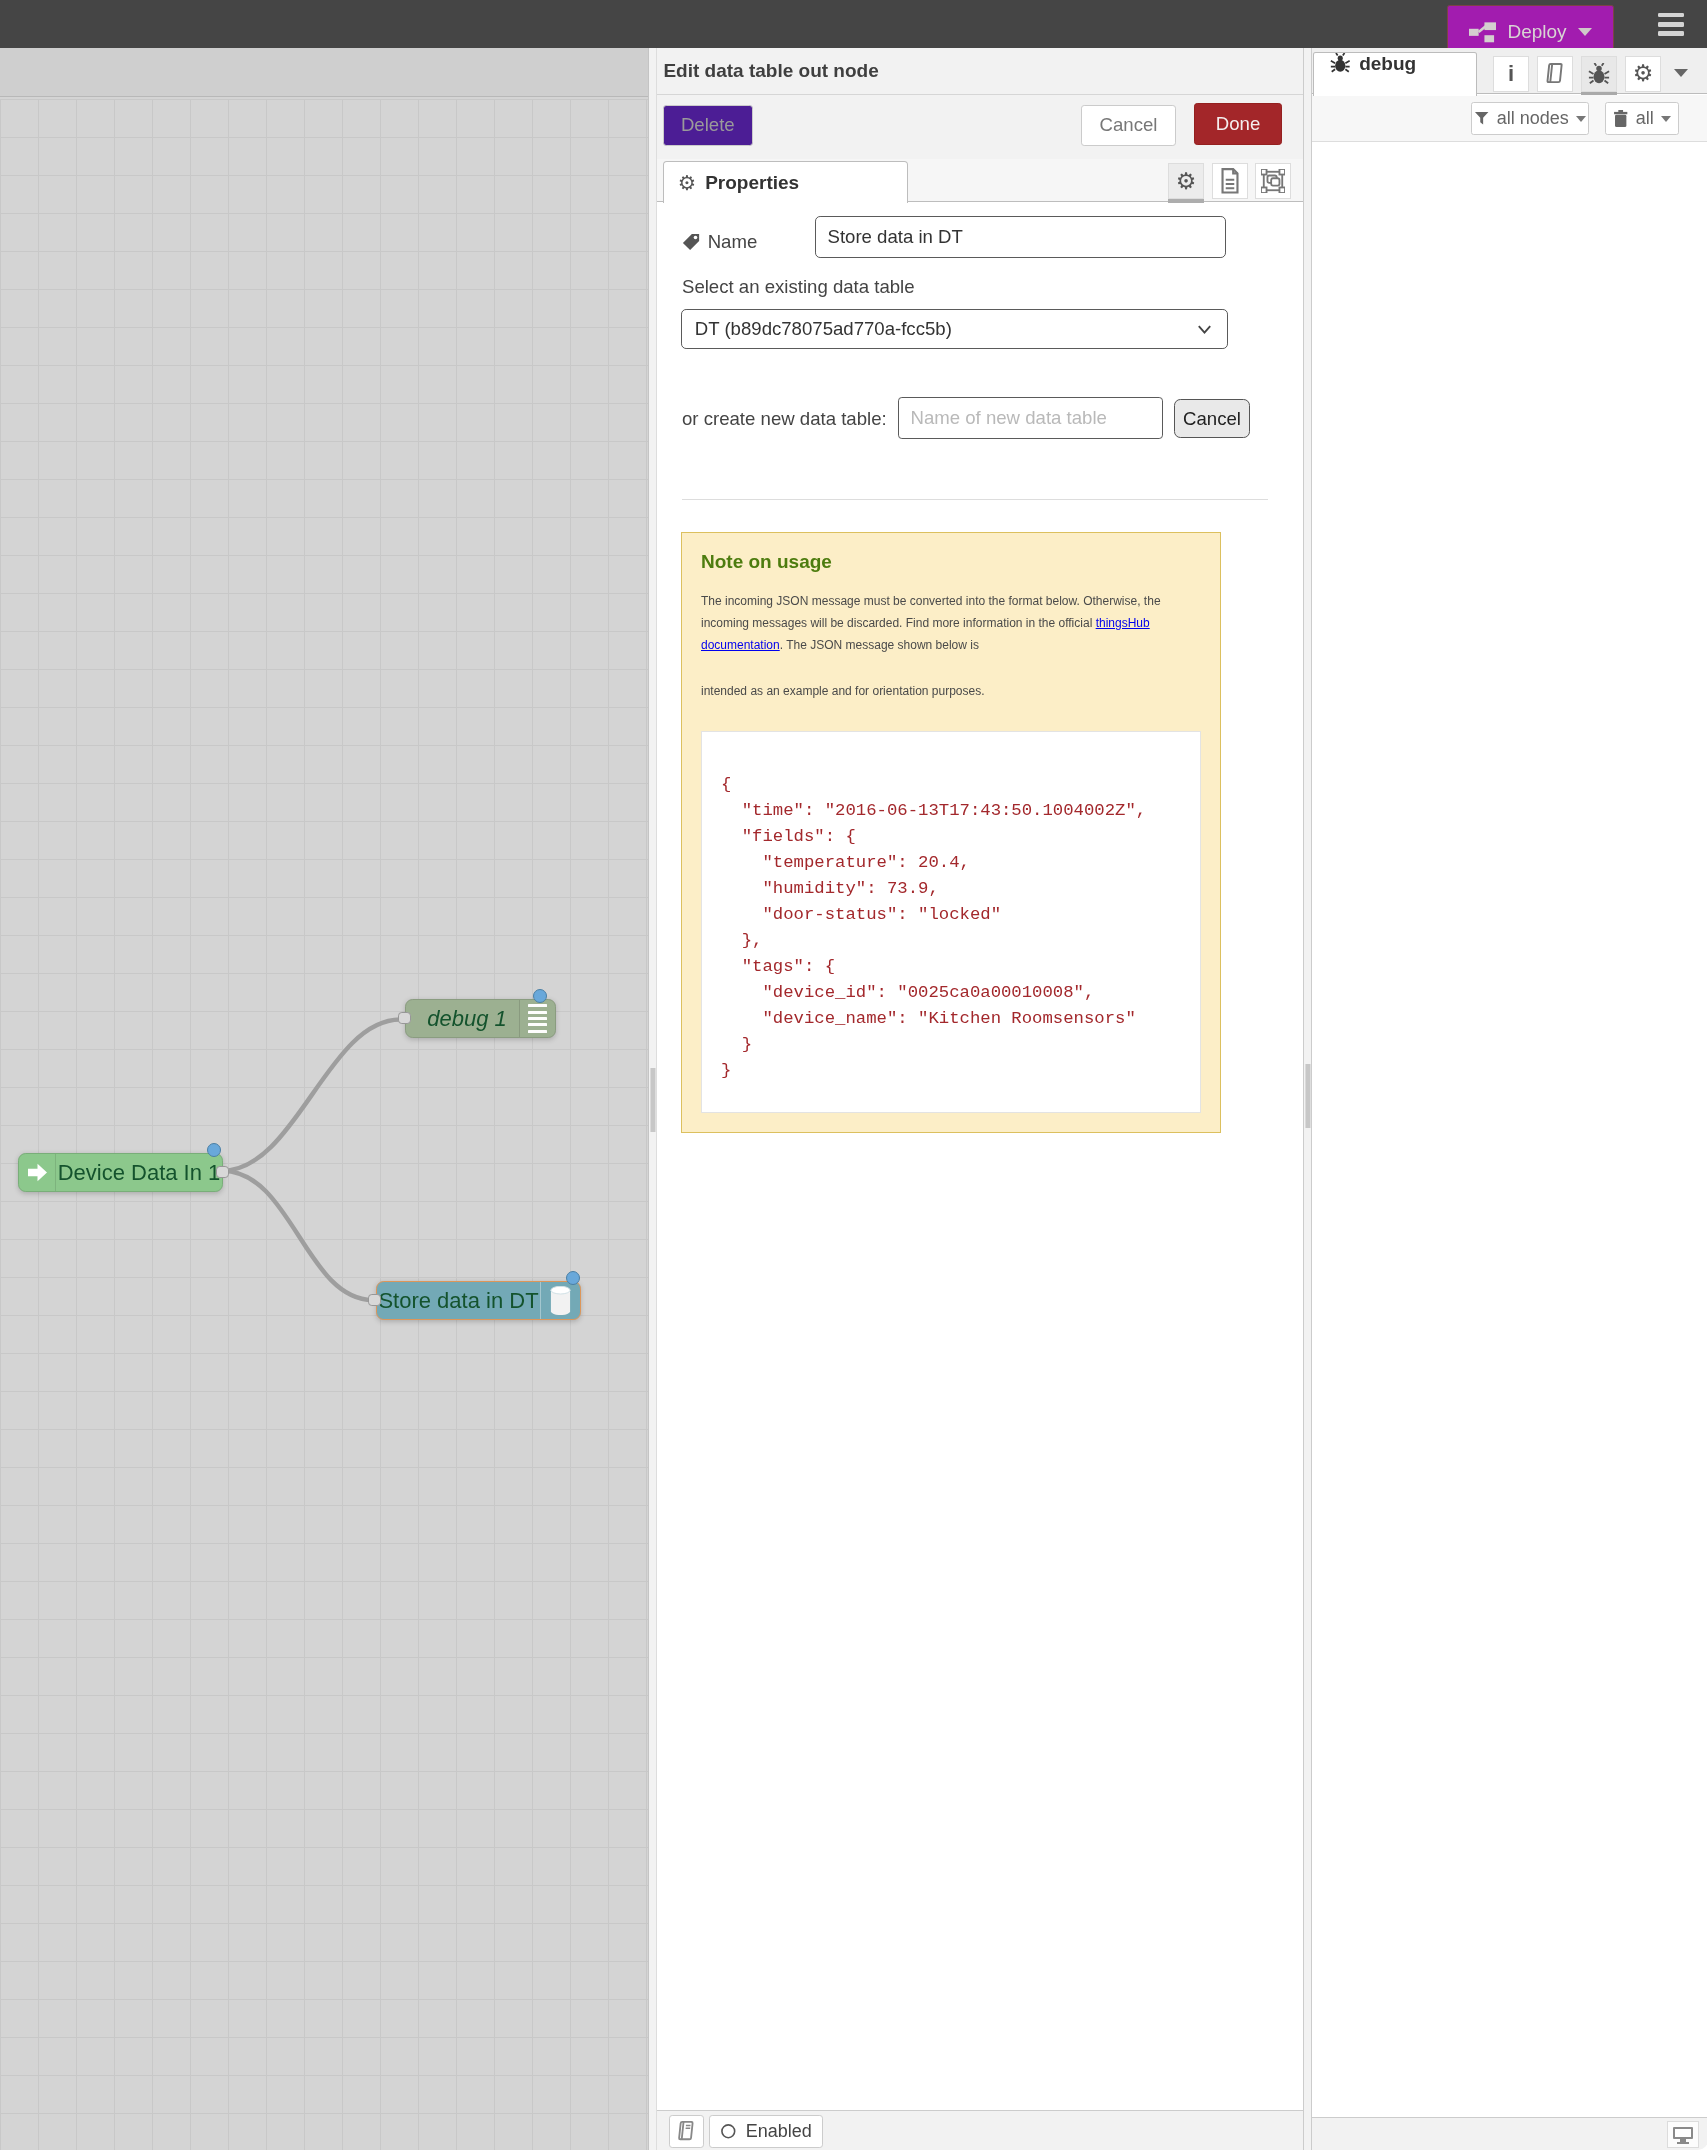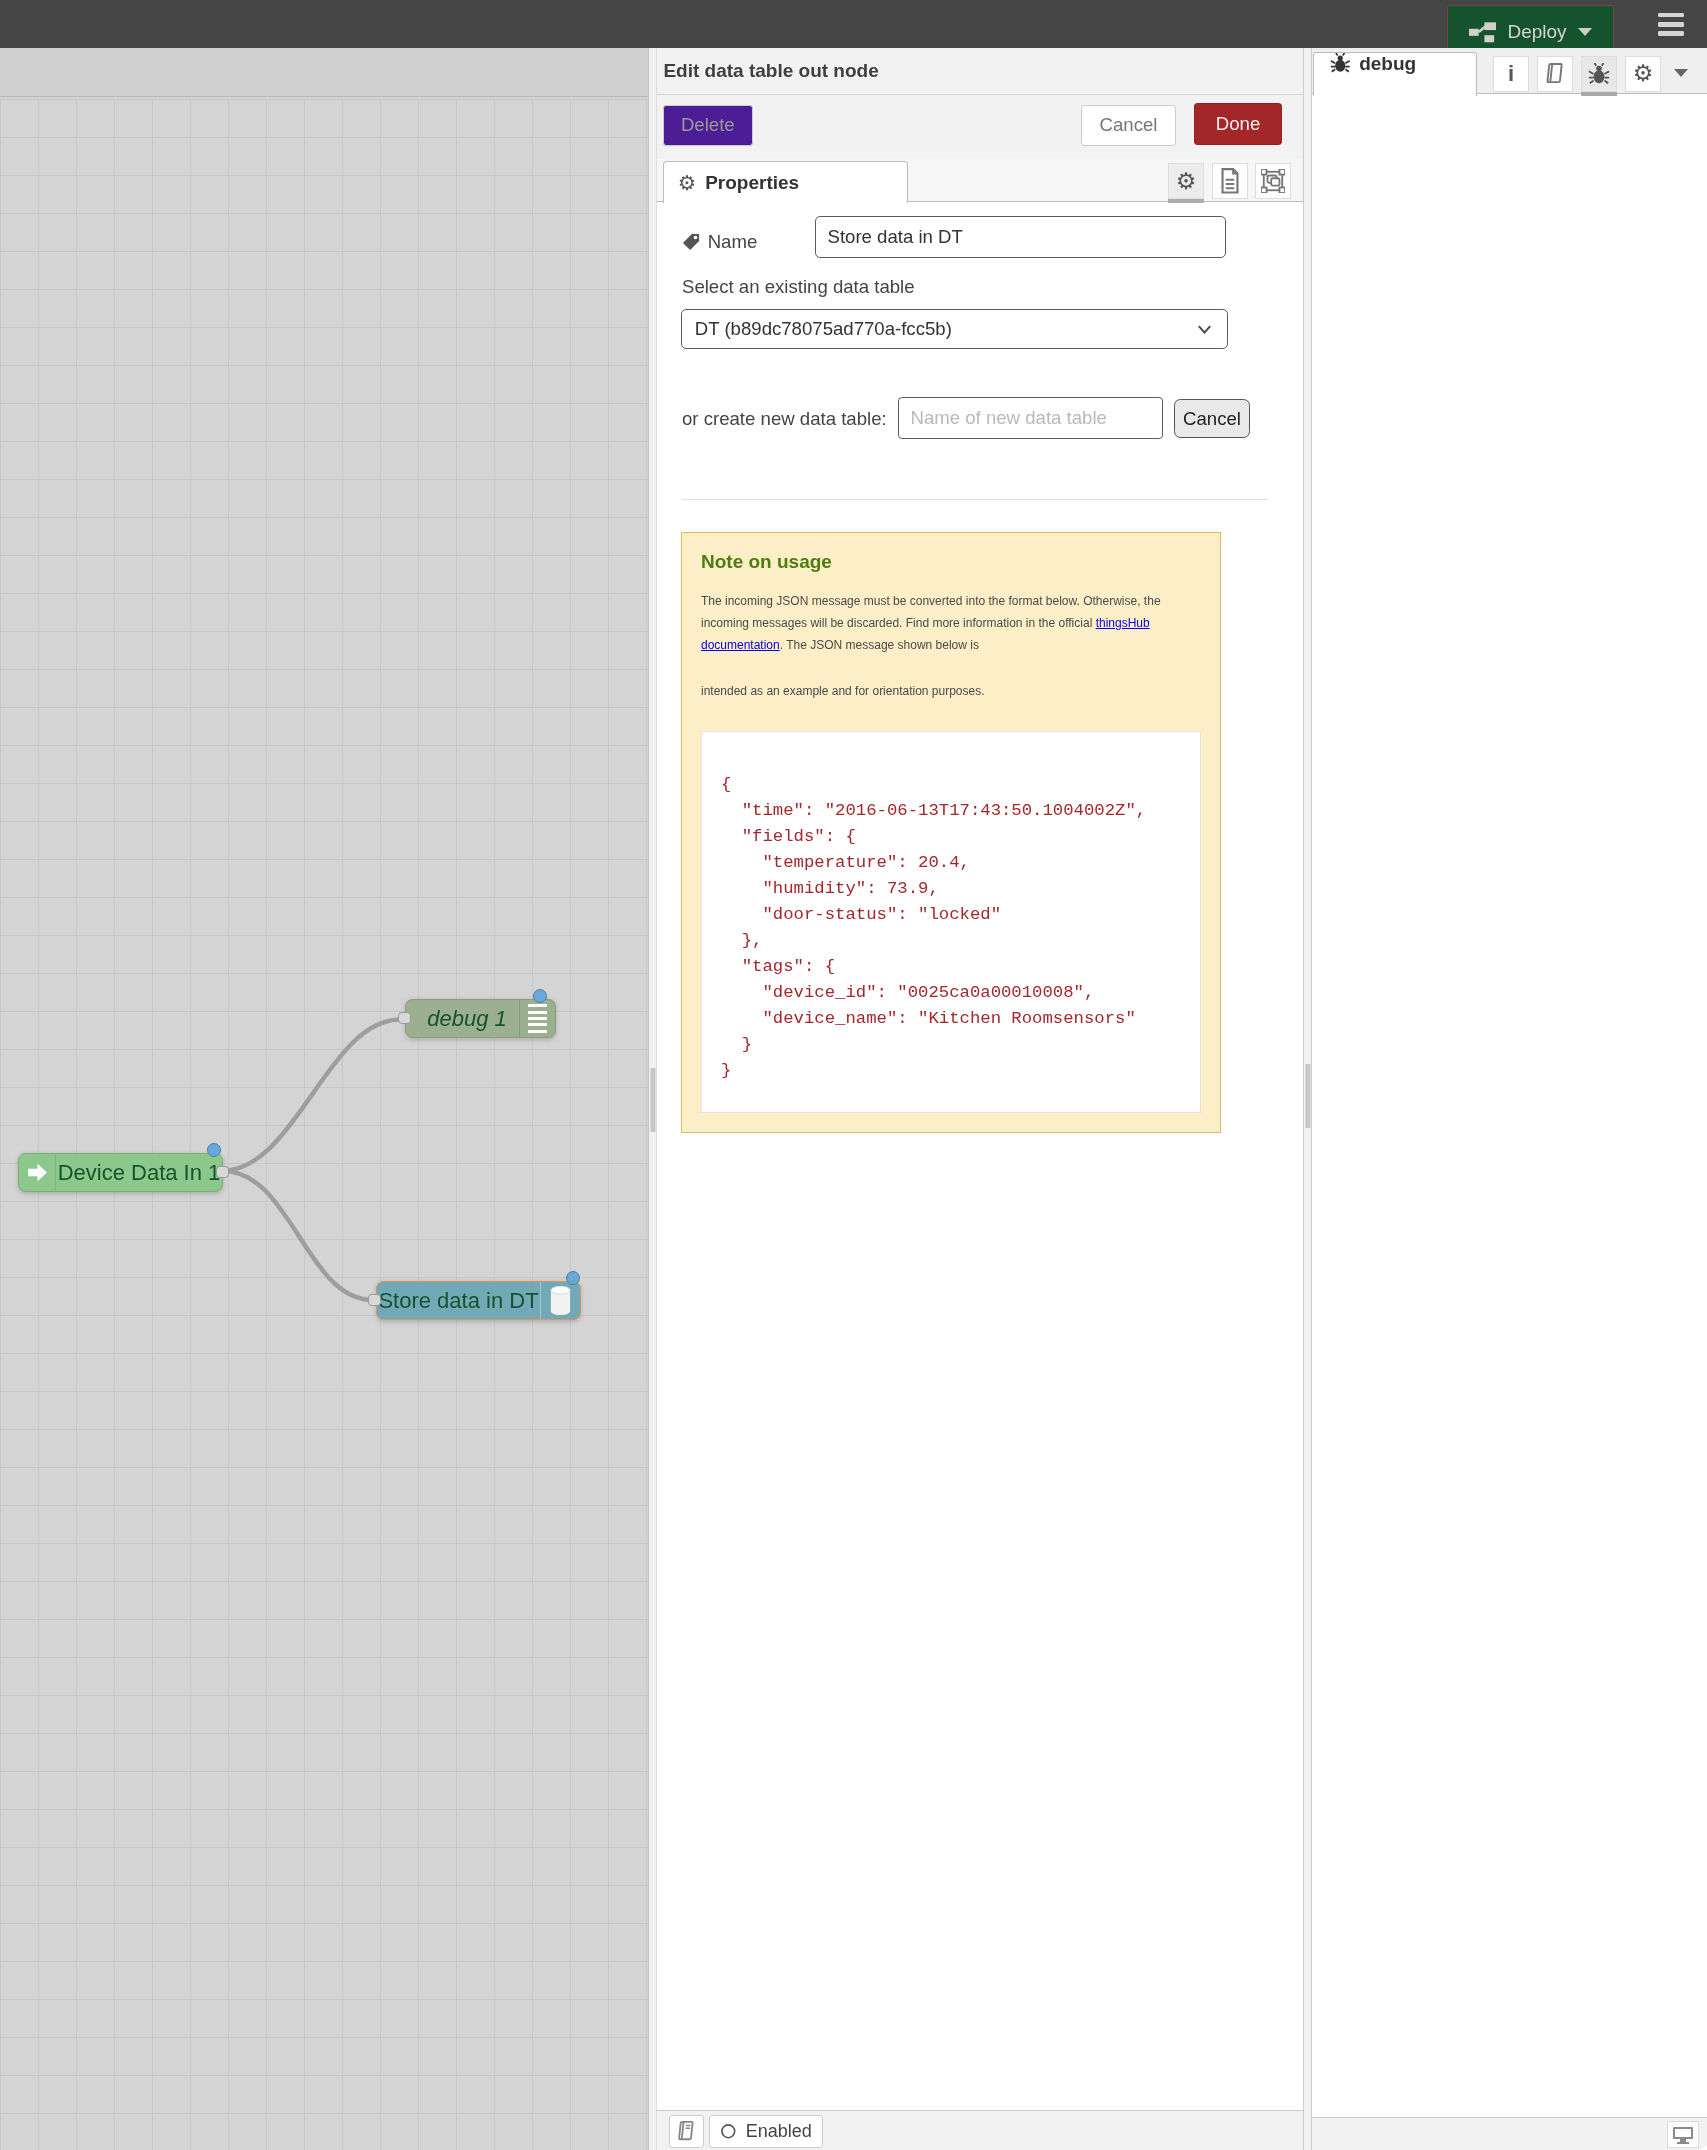--- a/index.html
+++ b/index.html
@@ -1,21 +1,21 @@
 <!DOCTYPE html>
 <html style="font-size:10.2px"><head>
 <meta charset="utf-8">
 <style>
   html,body{margin:0;padding:0;background:#b9b9b9;}
   *{box-sizing:border-box;font-family:"Liberation Sans",sans-serif;}
   #screen{position:relative;width:1708px;height:2151px;overflow:hidden;background:#fff;}
 
   
   #header{position:absolute;left:0;top:0;width:1708px;height:48px;background:#454545;}
-  #deploy-btn{position:absolute;left:1447px;top:5.1px;width:167px;height:54px;background:#14532d;
+  #deploy-btn{position:absolute;left:1447px;top:5.1px;width:167px;height:54px;background:#a21caf;
     border:0.6px solid #7c4345;border-radius:2.6px;display:flex;align-items:center;justify-content:center;gap:11.5px;cursor:pointer;}
   #deploy-btn span.lbl{color:#d9d4d4;font-size:19px;}
   .caret-down{width:0;height:0;border-left:7px solid transparent;border-right:7px solid transparent;border-top:8.3px solid #cfc9c9;}
   #hamburger{position:absolute;left:1658px;top:12.8px;width:25.6px;height:23px;display:flex;flex-direction:column;justify-content:space-between;cursor:pointer;}
   #hamburger i{display:block;height:4.5px;background:#d4d4d4;border-radius:1.3px;}
 
   
   #canvas{position:absolute;left:0;top:48px;width:648px;height:2103px;background:#d4d4d4;}
   #tabstrip{position:absolute;left:0;top:0;width:100%;height:49px;background:#cfcfcf;border-bottom:1.3px solid #b8b8b8;}
   #grid{position:absolute;left:0;top:51px;width:100%;height:2052px;
@@ -317,20 +317,38 @@
         <circle cx="12" cy="6" r="3" fill="#555"></circle>
         <ellipse cx="12" cy="15" rx="6" ry="7" fill="#555"></ellipse>
         <path d="M6 12 L1 9 M6 16 H1 M6 19 L2 22 M18 12 L23 9 M18 16 H23 M18 19 L22 22 M9 3 L7 0 M15 3 L17 0" stroke="#555" stroke-width="2" fill="none"></path>
       </svg>
     </div>
     <div id="dpm-gear" class="dp-mini">
         <span class="glyph-gear">⚙</span>
       </div>
     <span id="dp-caret" class="caret-down" style="border-top-color:#666;"></span>
 
+    <div id="dp-toolbar">
+      <div id="flt-nodes" class="dp-filter">
+        <svg width="15.4" height="15.4" viewBox="0 0 16 16">
+            <path d="M1 1 h14 l-5.5 6 v7 l-3 -2.2 v-4.8 z" fill="#666"></path>
+          </svg>
+        <span>all nodes</span>
+        <span class="caret-sm"></span>
+      </div>
+      <div id="flt-all" class="dp-filter">
+        <svg width="15.4" height="18" viewBox="0 0 16 19">
+          <rect x="2" y="5" width="12" height="13" rx="1.5" fill="#666"></rect>
+          <rect x="1" y="2" width="14" height="2.5" fill="#666"></rect>
+            <rect x="5.5" y="0" width="5" height="2.5" fill="#666"></rect>
+        </svg>
+        <span>all</span>
+        <span class="caret-sm"></span>
+      </div>
+    </div>
     <div id="dp-body"></div>
     <div id="dp-footer">
       <div id="dp-monitor">
         <svg width="22" height="18" viewBox="0 0 22 18">
           <rect x="1" y="1" width="20" height="12" rx="1" fill="#8a8a8a"></rect>
           <rect x="3" y="3" width="16" height="8" fill="#fff"></rect>
           <rect x="8" y="13" width="6" height="3" fill="#8a8a8a"></rect>
             <rect x="5" y="16" width="12" height="2" fill="#8a8a8a"></rect>
         </svg>
       </div>

